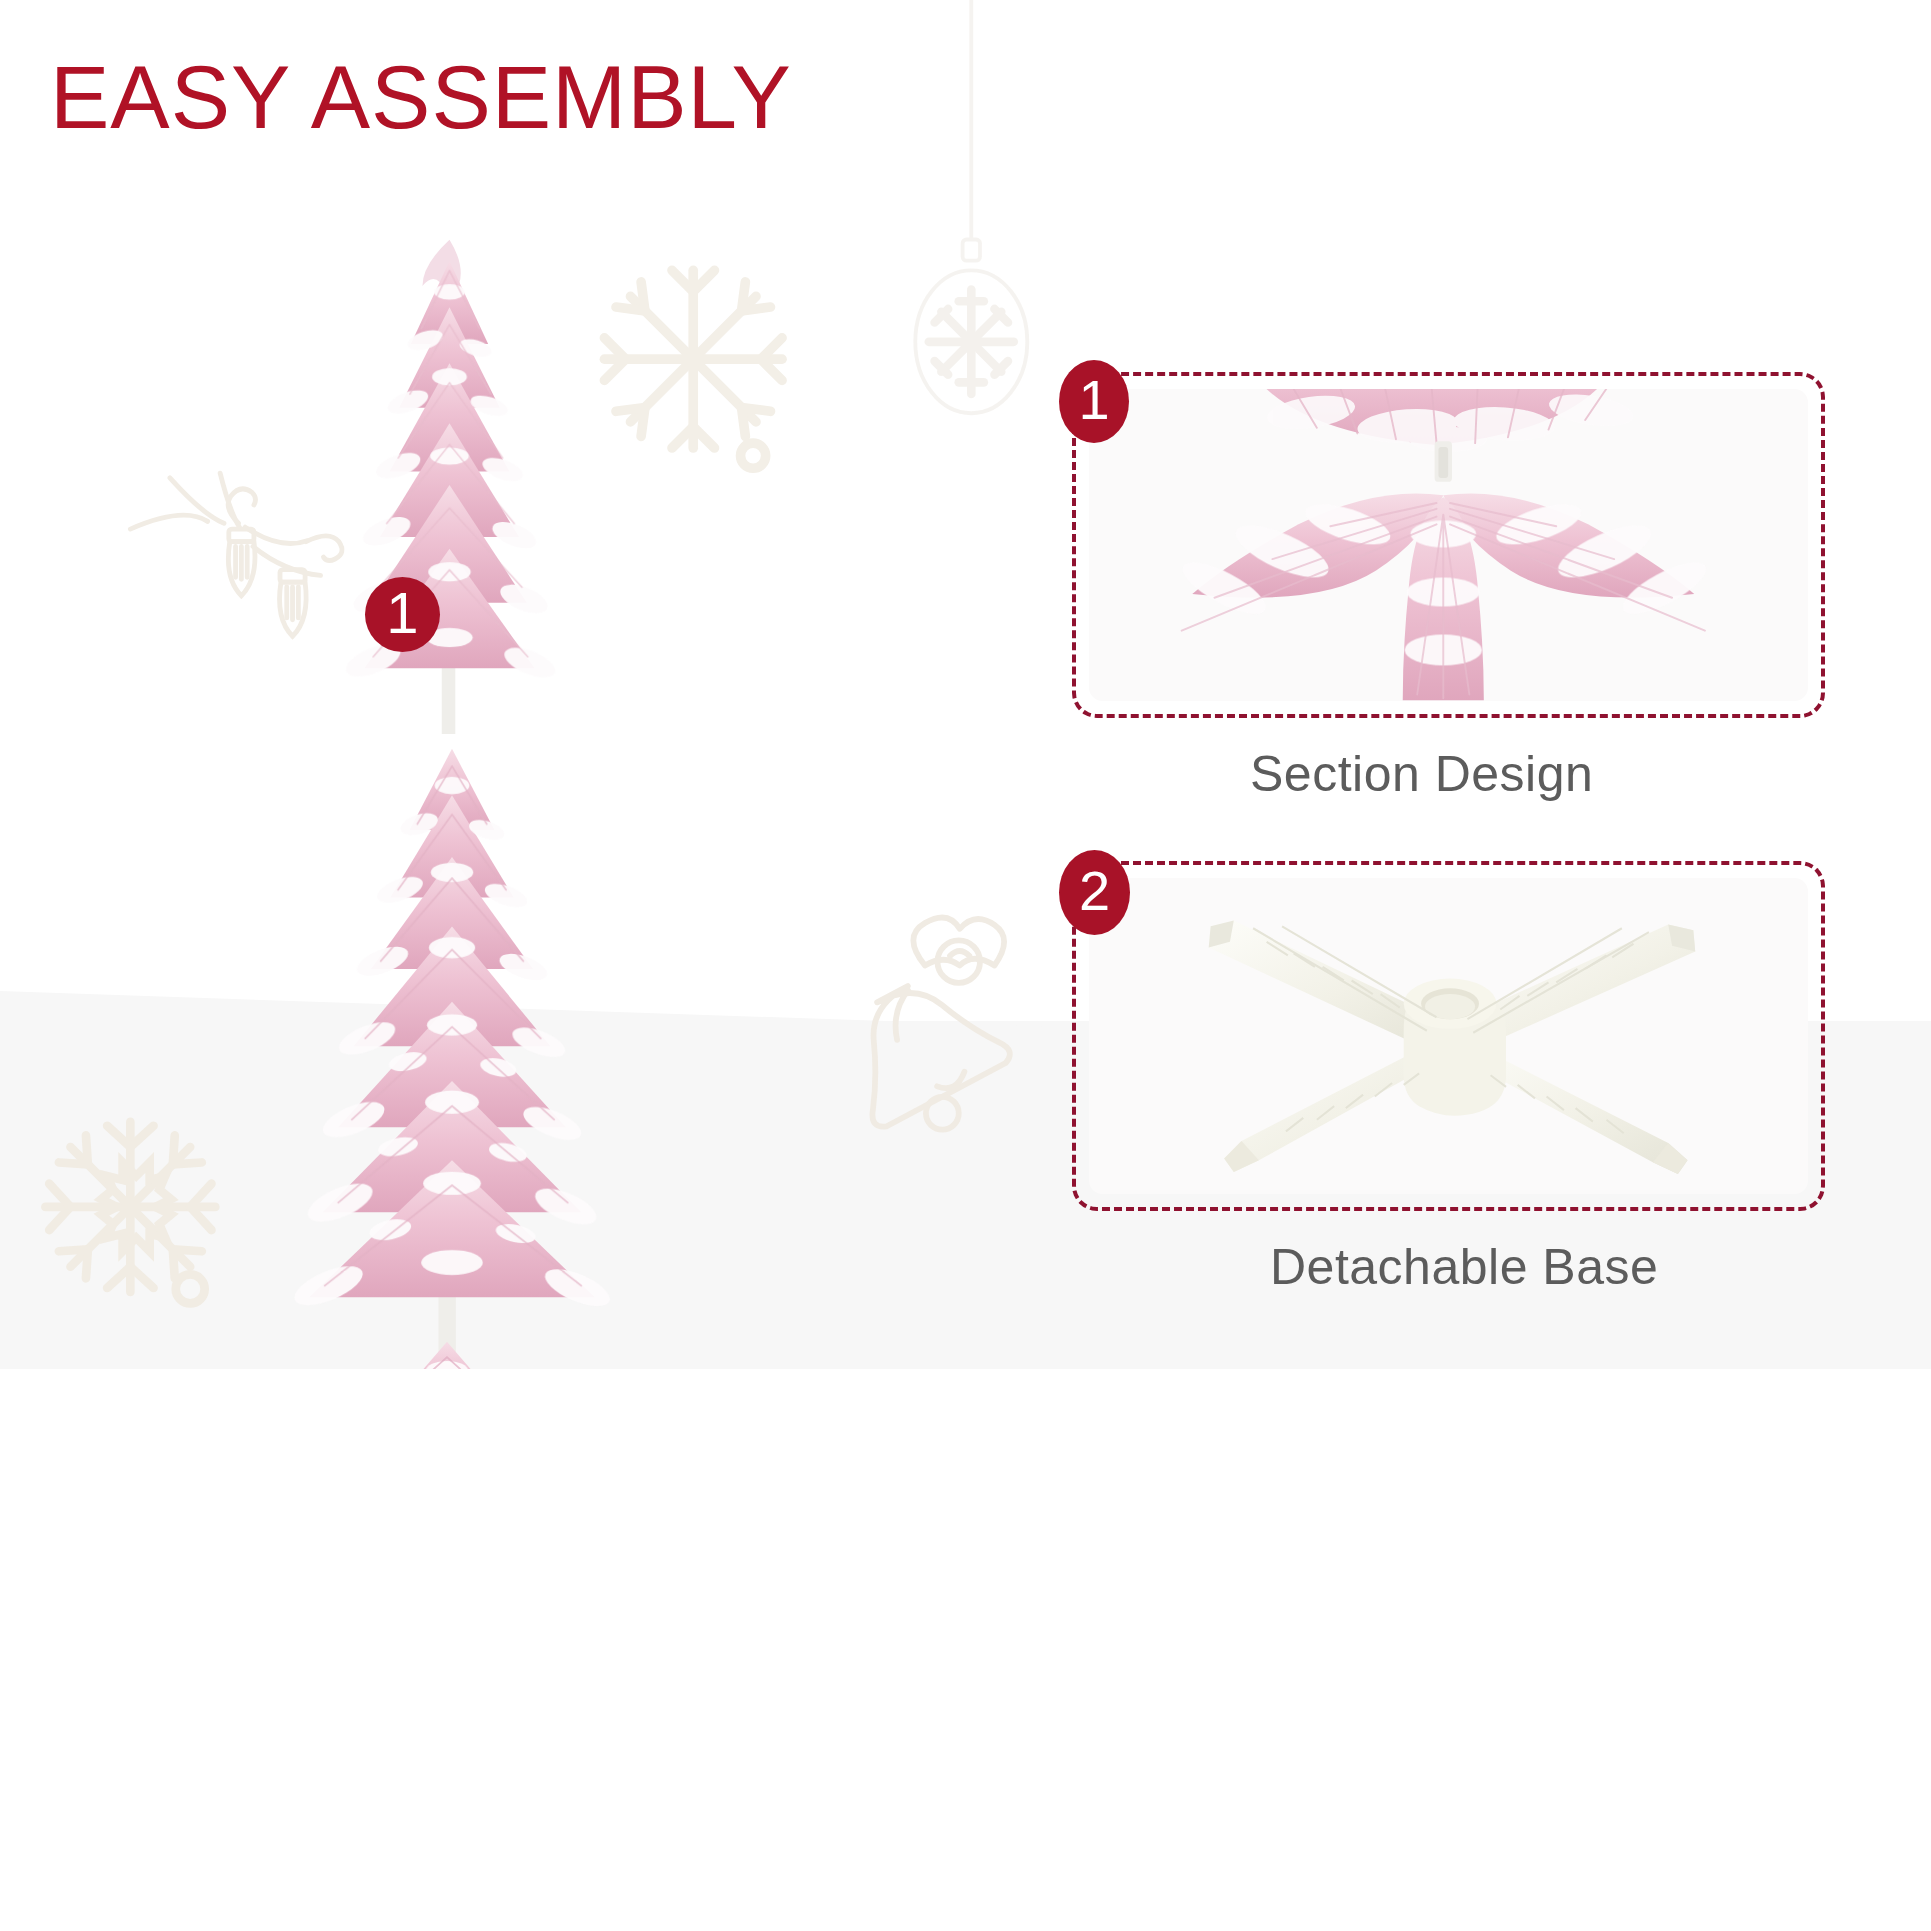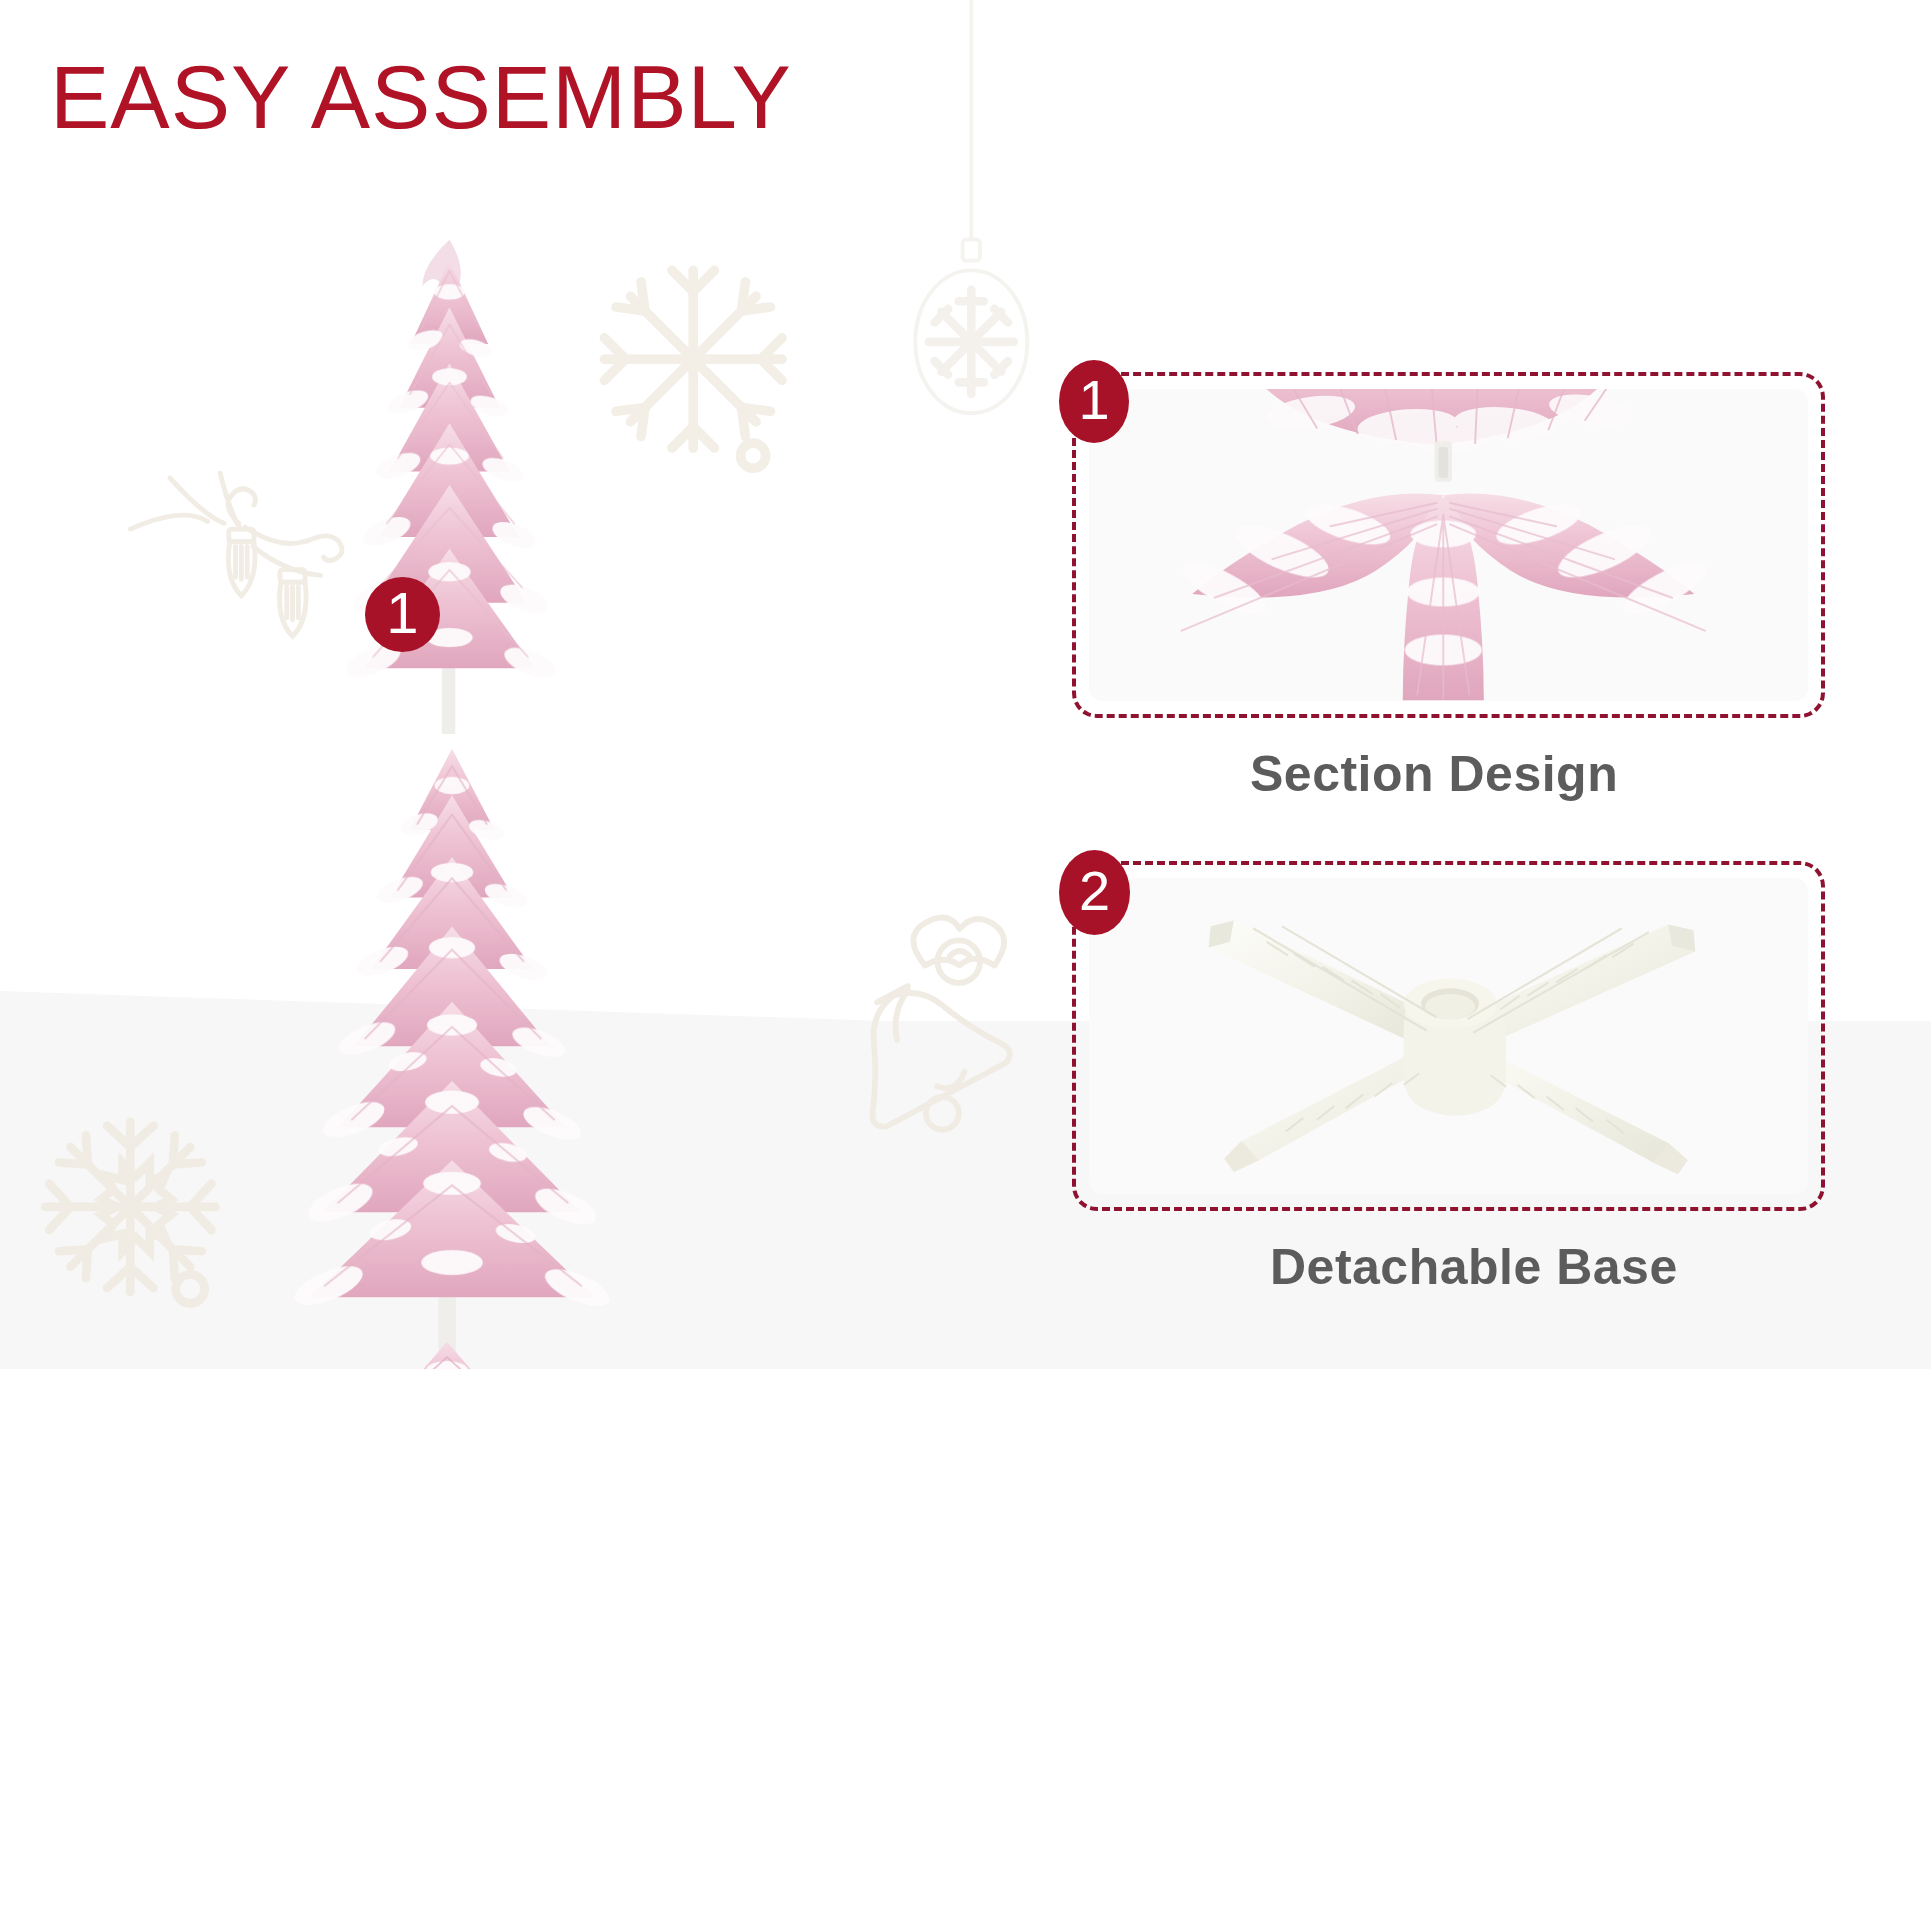--- a/index.html
+++ b/index.html
@@ -70,21 +70,21 @@
   }
   .callout .photo svg{position:absolute;left:0;top:0;width:100%;height:100%;}
 
   #callout-1{left:1072px;top:372px;width:753px;height:346px;}
   #callout-2{left:1072px;top:861px;width:753px;height:350px;}
 
   .caption{
     position:absolute;
     color:#5c5c5c;
     font-size:50px;
-    font-weight:700;
+    font-weight:400;
     letter-spacing:0.5px;
     white-space:nowrap;
   }
   #caption-1{left:1250px;top:745px;}
   #caption-2{left:1224px;top:1238px;margin-left:46px;}
 
   
   .prod{position:absolute;}
   #tree-top{left:290px;top:232px;width:319px;height:502px;}
   #tree-mid{left:263px;top:743px;width:378px;height:618px;}

